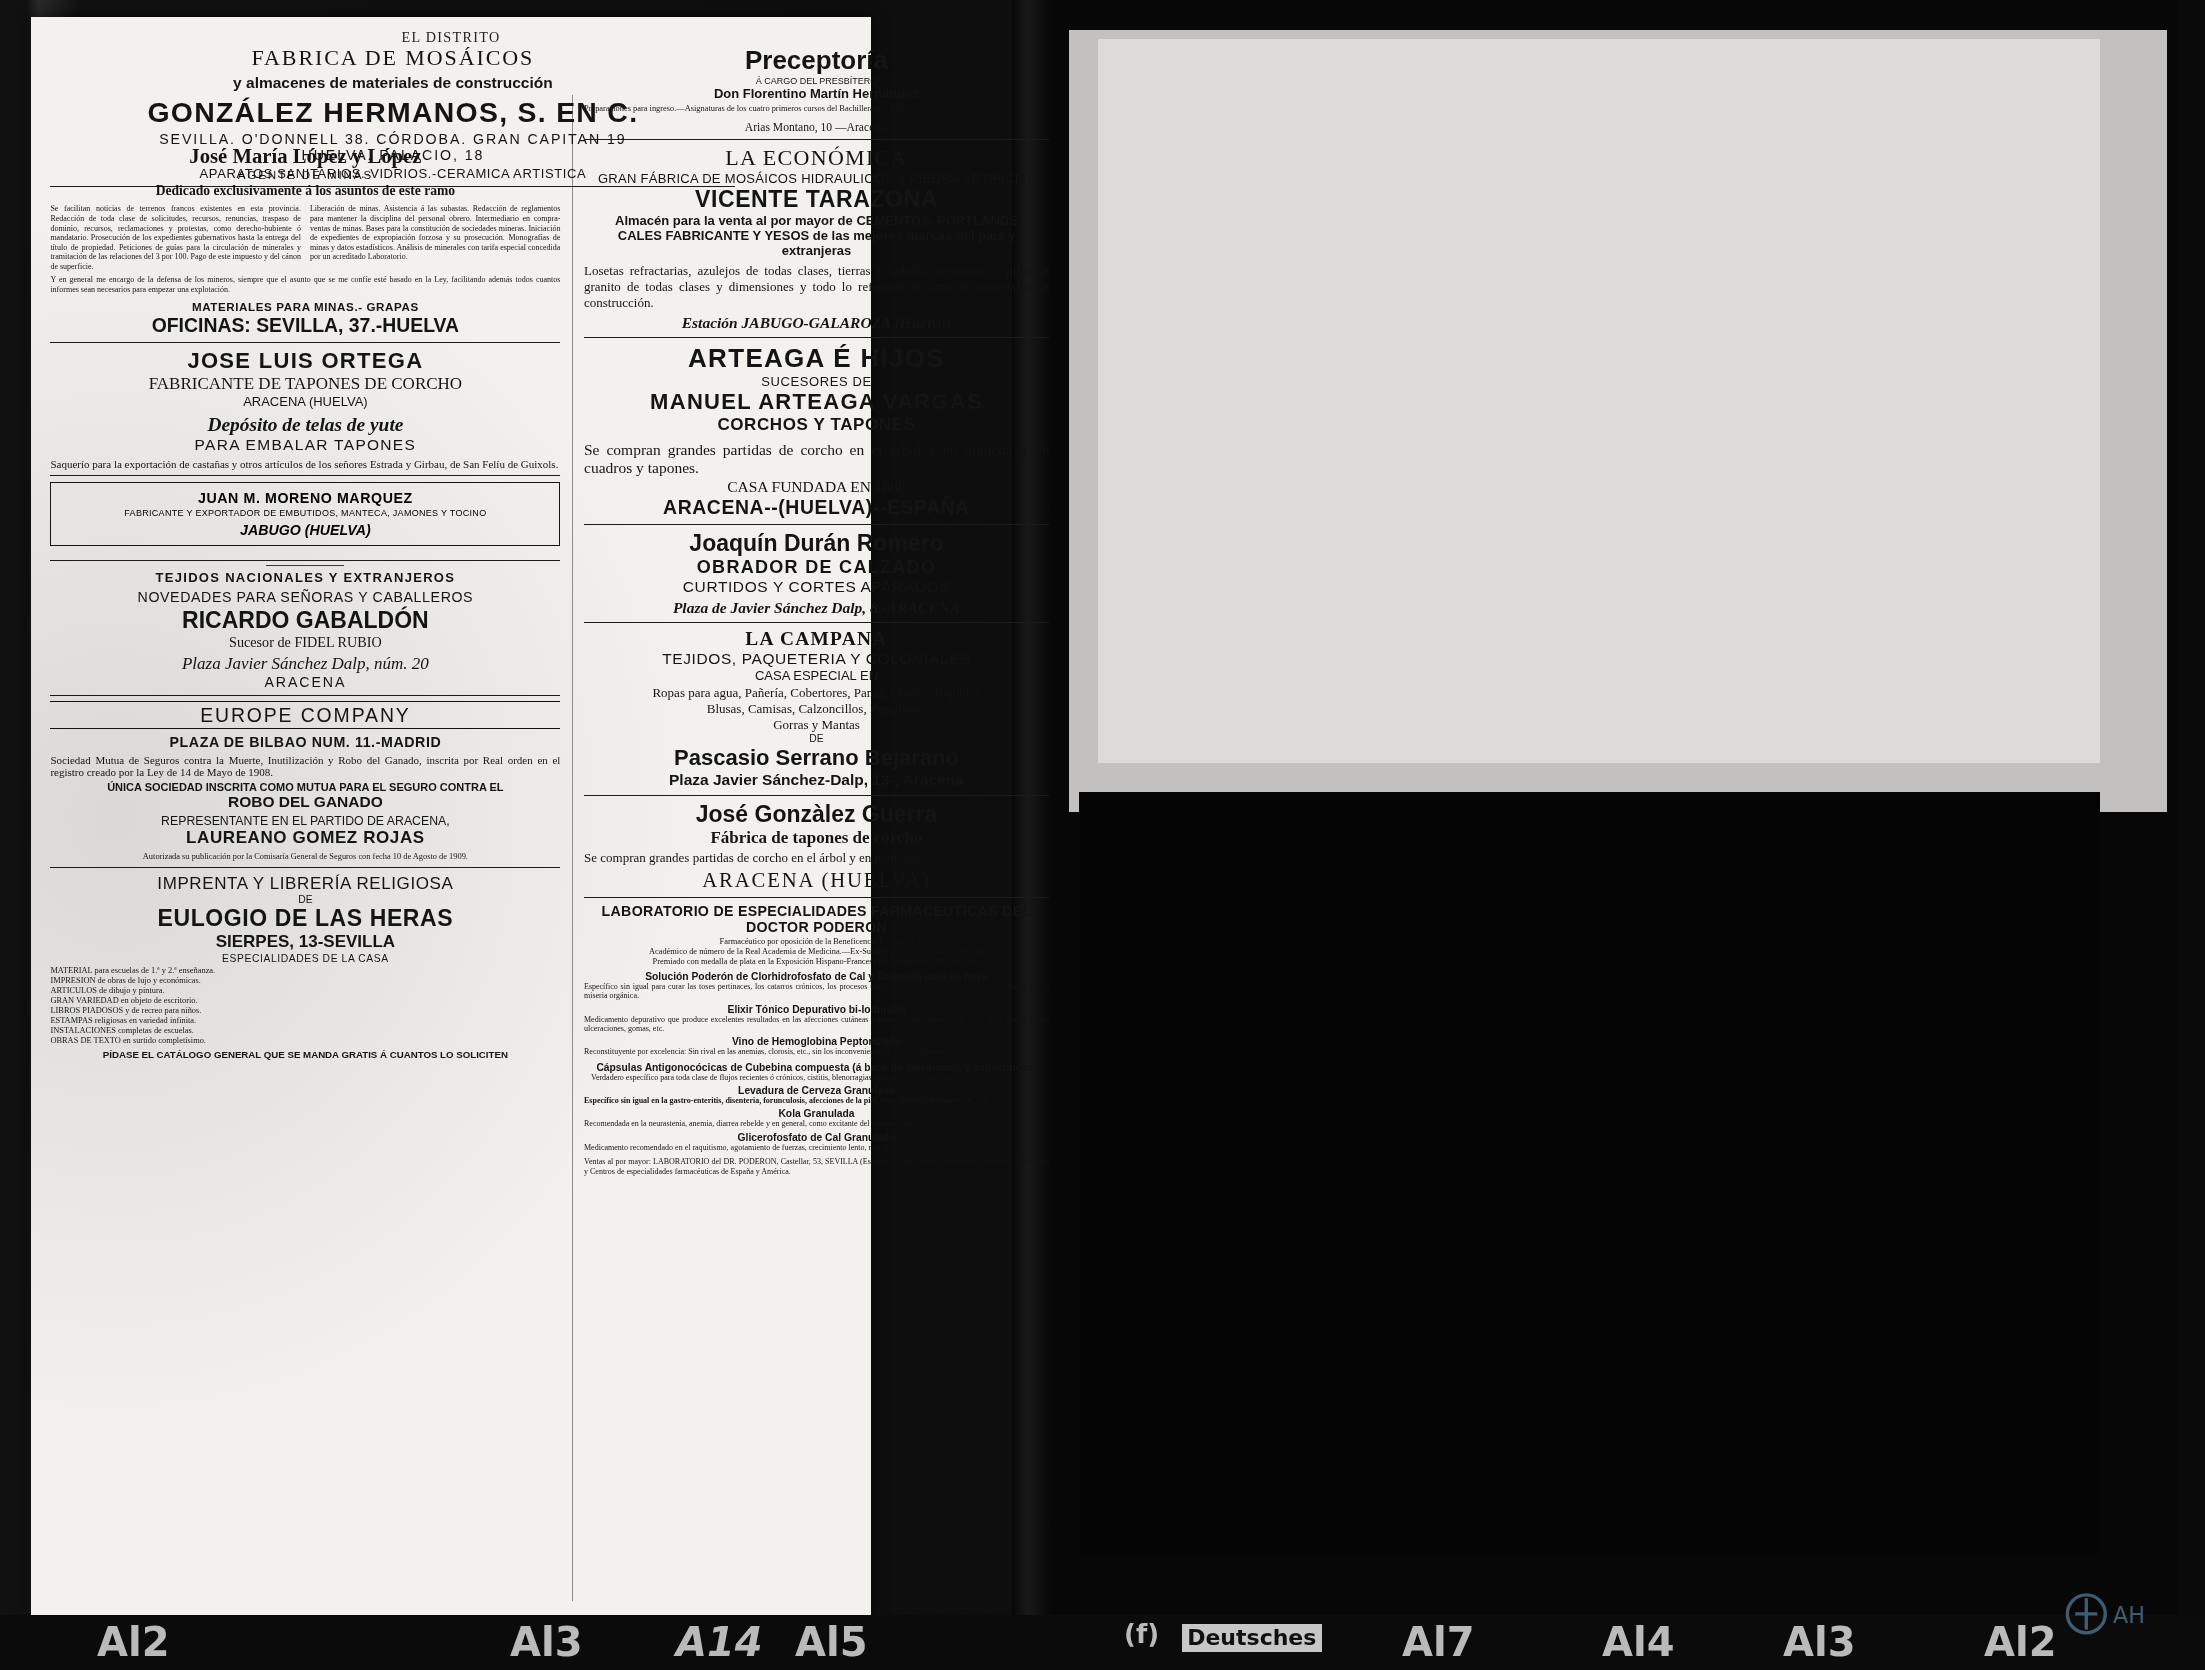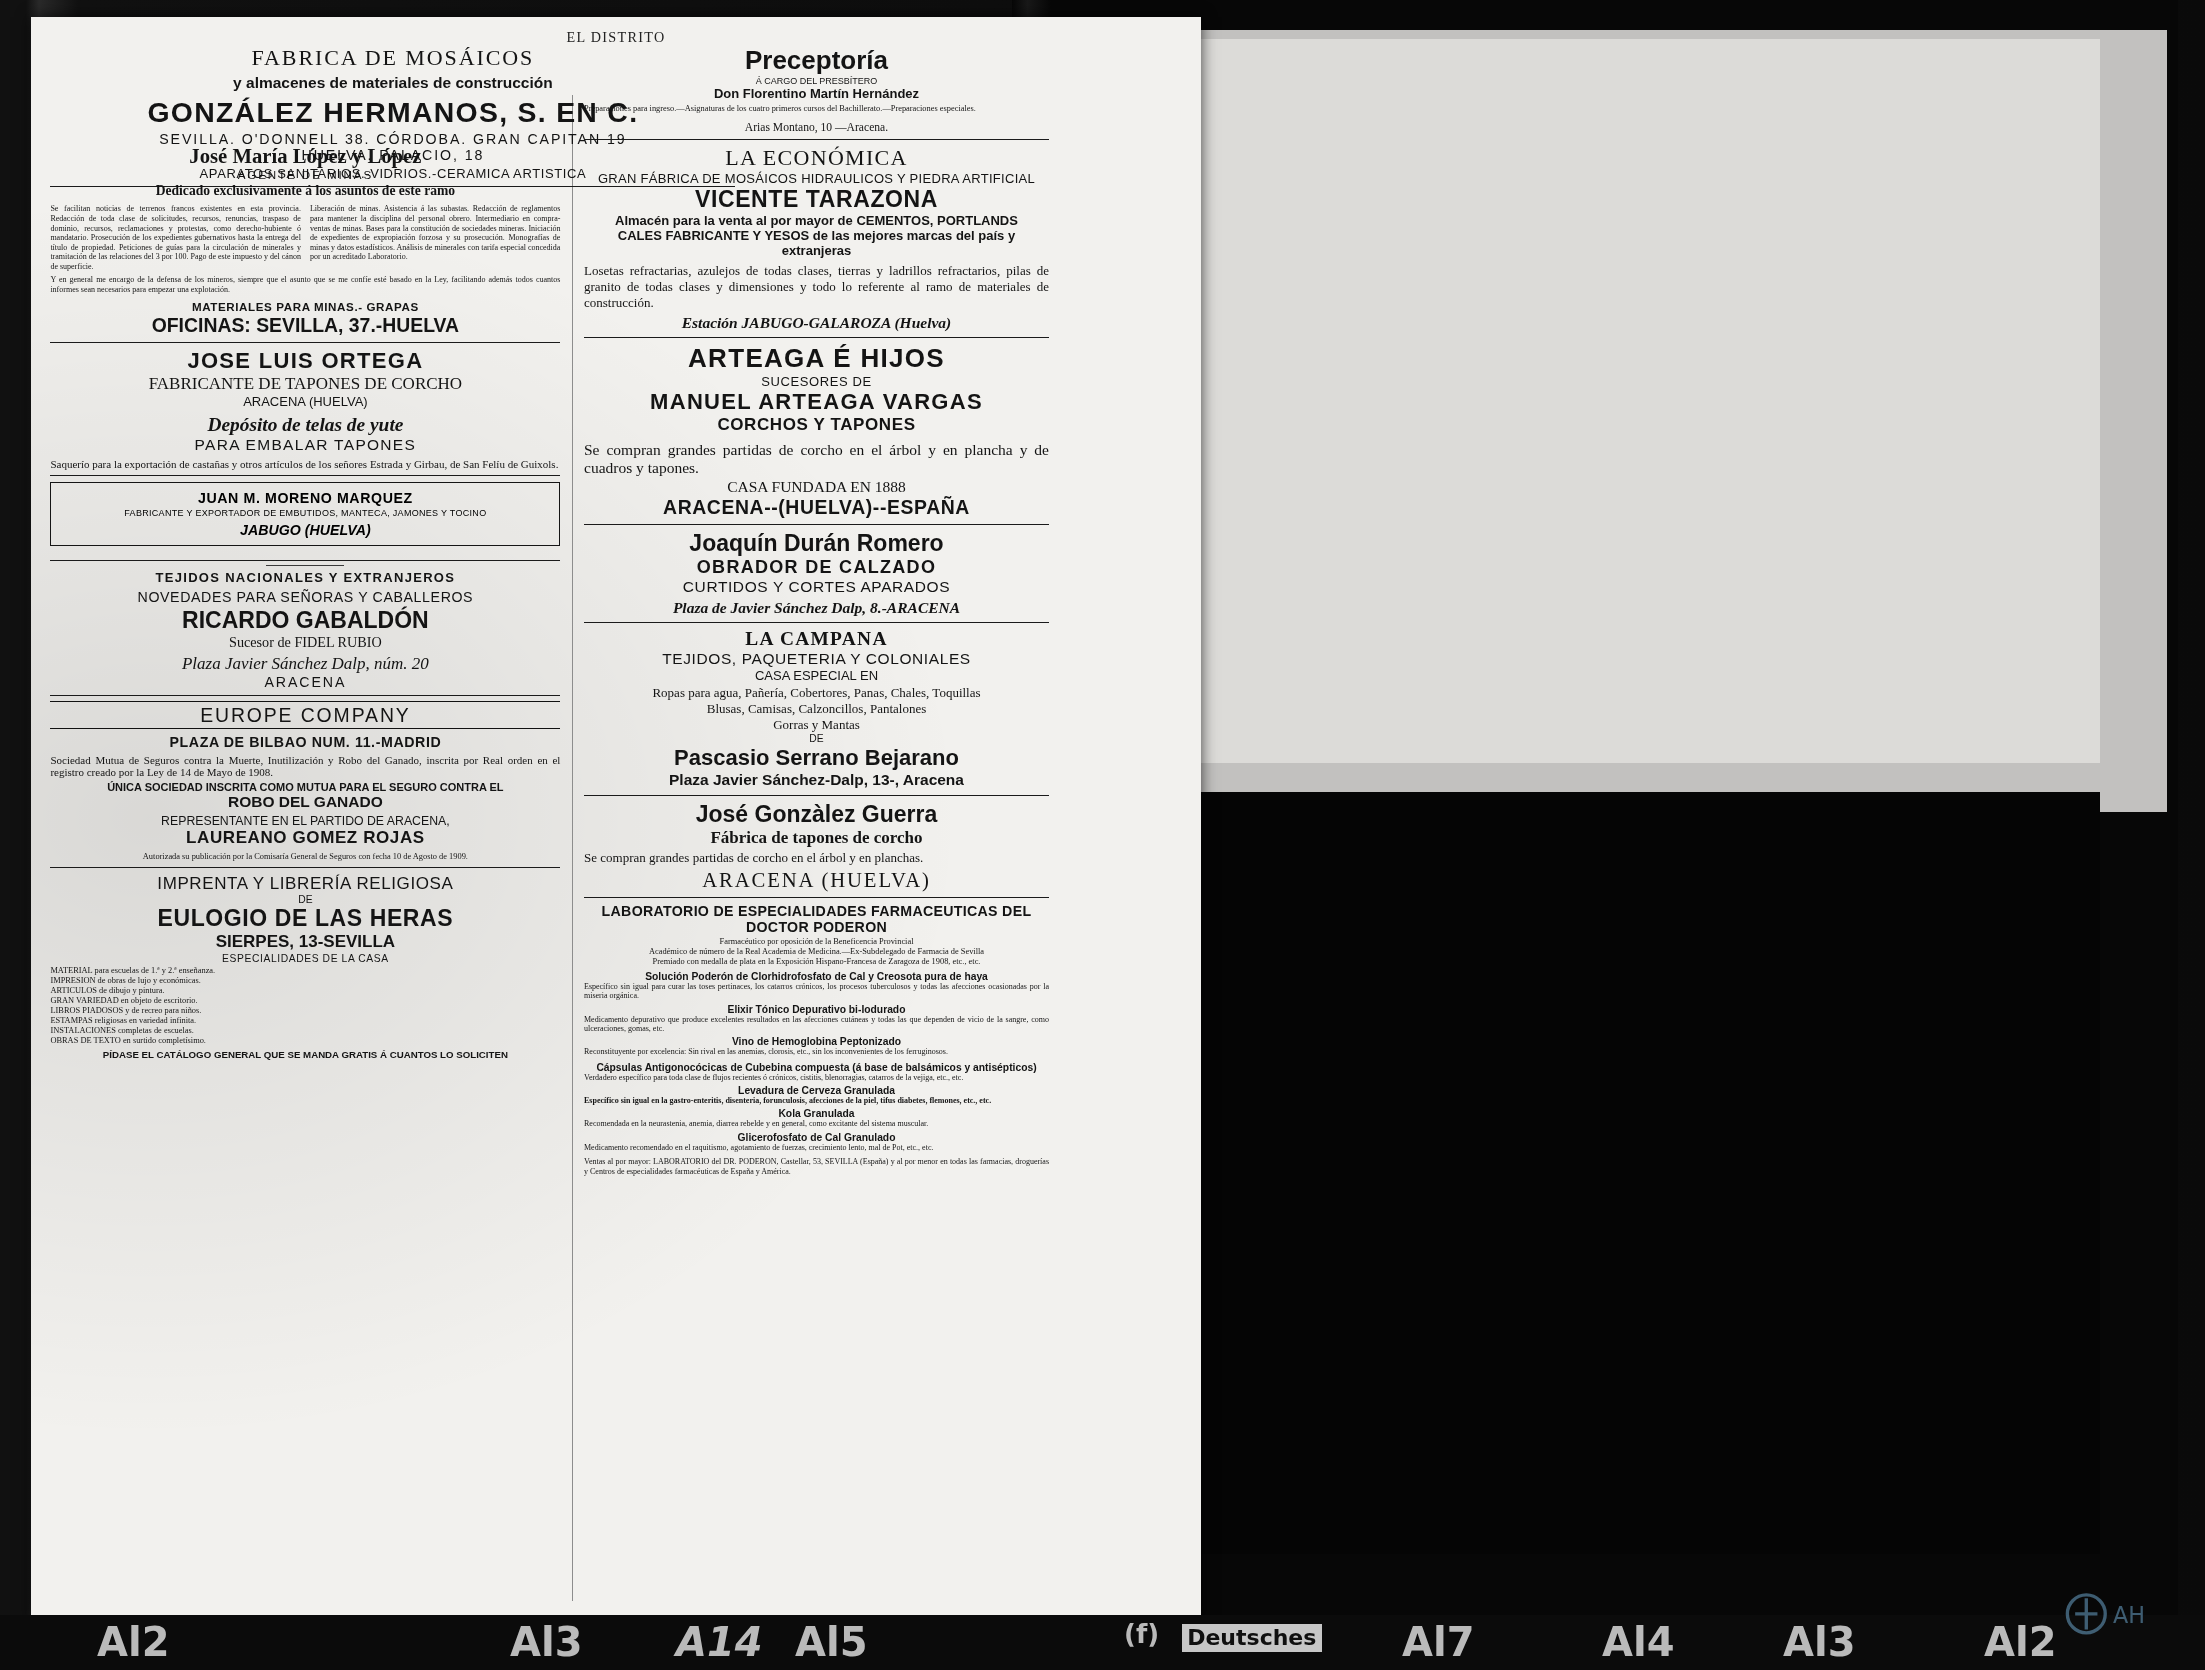--- a/index.html
+++ b/index.html
@@ -2,21 +2,21 @@
 <html style="font-size:10.3px"><head>
 <meta charset="utf-8">
 <style>
   html,body{margin:0;padding:0;background:#2b2b2b;}
   body{font-family:"Liberation Serif", serif;}
   #page{position:relative;width:2205px;height:1671px;background:#0c0c0c;overflow:hidden;}
 
   
   .scan-bg{position:absolute;inset:0;background:
      linear-gradient(90deg,#111 0px,#111 26px,#2a2a2a 39px,#111 78px,#0a0a0a 100%);}
-  .left-page{position:absolute;left:31px;top:17px;width:1170px;height:1602px;
+  .left-page{position:absolute;left:31px;top:17px;width:840px;height:1602px;
      background:#f2f1ee;box-shadow:0 0 14.2px rgba(0,0,0,.7);}
   .left-page:before{content:"";position:absolute;inset:0;
      background:radial-gradient(ellipse at 10% 50%, rgba(0,0,0,.10), rgba(0,0,0,0) 55%);
      pointer-events:none;}
   .right-page{position:absolute;left:1034px;top:0px;width:1144px;height:1641px;
      background:#070707;}
   .right-paper{position:absolute;left:1069px;top:30px;width:1098px;height:782px;
      background:#c9c8c6;filter:contrast(.9);}
   .right-paper2{position:absolute;left:1098px;top:39px;width:1002px;height:724px;
      background:#dcdbd8;}
@@ -238,21 +238,21 @@
           <div>
             <div class="t16 b sans" style="margin-top:2.6px;">Elixir Tónico Depurativo bi-Iodurado</div>
             <div class="micro2 j" style="text-align:justify;">Medicamento depurativo que produce excelentes resultados en las afecciones cutáneas y todas las que dependen de vicio de la sangre, como ulceraciones, gomas, etc.</div>
           </div>
           <div>
             <div class="t16 b sans" style="margin-top:2.6px;">Vino de Hemoglobina Peptonizado</div>
             <div class="micro2 j" style="text-align:justify;">Reconstituyente por excelencia: Sin rival en las anemias, clorosis, etc., sin los inconvenientes de los ferruginosos.</div>
           </div>
           <div>
             <div class="t16 b sans" style="margin-top:5px;">Cápsulas Antigonocócicas de Cubebina compuesta (á base de balsámicos y antisépticos)</div>
-            <div class="micro2 j" style="text-align:justify;">Verdadero específico para toda clase de flujos recientes ó crónicos, cistitis, blenorragias, catarros de la vejiga, etc., etc.</div>
+            <div class="micro2 j" style="text-align:justify;margin-left:7px;">Verdadero específico para toda clase de flujos recientes ó crónicos, cistitis, blenorragias, catarros de la vejiga, etc., etc.</div>
           </div>
           <div>
             <div class="t16 b sans" style="margin-top:2.6px;">Levadura de Cerveza Granulada</div>
             <div class="micro2 j" style="text-align:justify;font-weight:bold;">Específico sin igual en la gastro-enteritis, disenteria, forunculosis, afecciones de la piel, tifus diabetes, flemones, etc., etc.</div>
           </div>
           <div>
             <div class="t16 b sans" style="margin-top:2.6px;">Kola Granulada</div>
             <div class="micro2 j" style="text-align:justify;">Recomendada en la neurastenia, anemia, diarrea rebelde y en general, como excitante del sistema muscular.</div>
           </div>
           <div>

